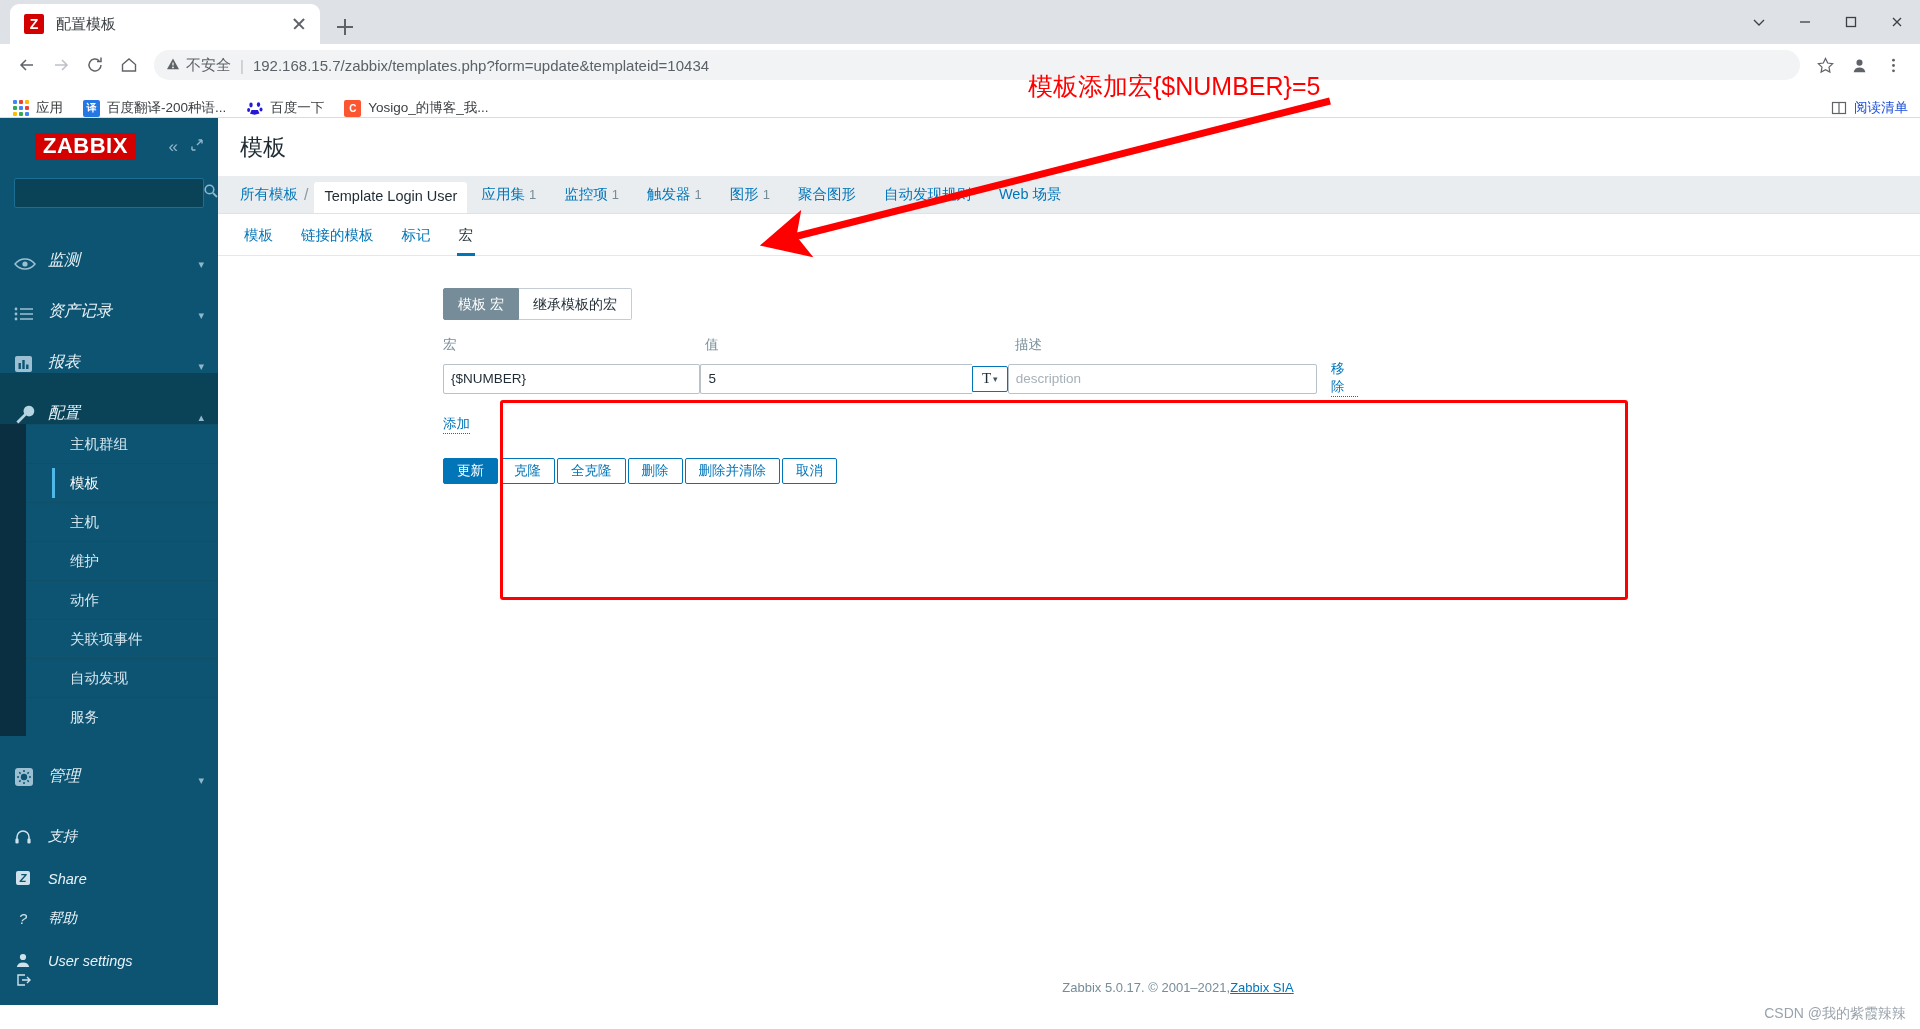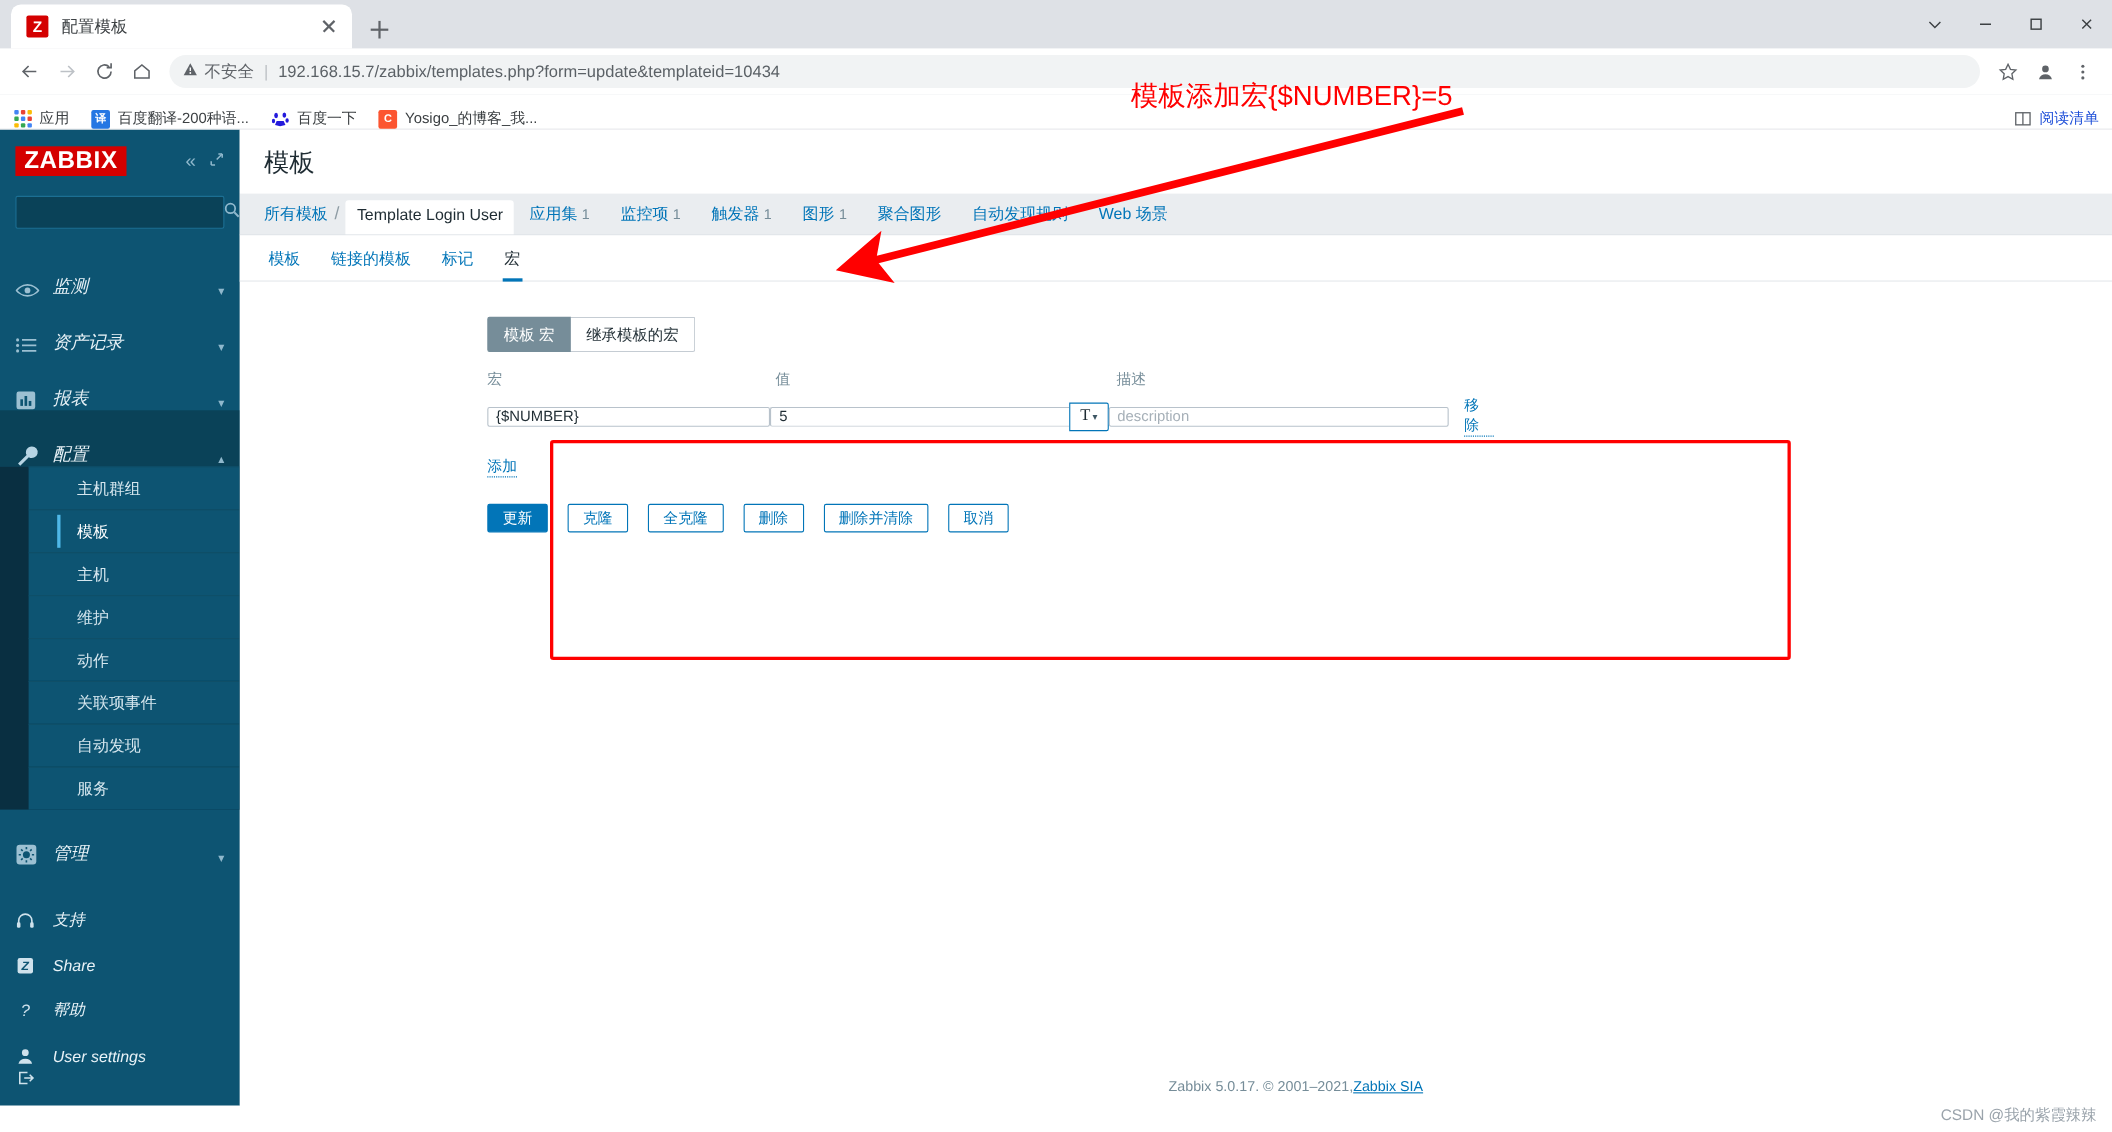--- a/index.html
+++ b/index.html
@@ -80,20 +80,21 @@
   
   .sidebar {
     width:218px; flex:0 0 218px; background:#0d5472; color:#fff;
     position:relative; overflow:hidden;
   }
   .zbx-logo-row { height:56px; display:flex; align-items:center; padding:0 14px; }
   .zbx-logo {
     background:#d40000; color:#fff; font-weight:bold; font-size:22px;
     letter-spacing:.5px; padding:2px 8px 3px; line-height:1;
     font-family:"Liberation Sans",sans-serif;
+    margin-left:21px;
   }
   .side-ctrl { margin-left:auto; display:flex; align-items:center; gap:12px; color:#8fb8cc; }
   .side-ctrl span { cursor:pointer; font-size:17px; line-height:1; }
   .zbx-search {
     margin:4px 14px 12px; height:30px; background:#0a4258;
     border:1px solid #1c6f93; border-radius:2px; display:flex; align-items:center;
     padding:0 8px;
   }
   .zbx-search input {
     flex:1; background:transparent; border:0; outline:none; color:#fff; font-size:13px;
@@ -168,40 +169,40 @@
   .seg:first-child { border-radius:2px 0 0 2px; }
   .seg:last-child { border-left:0; border-radius:0 2px 2px 0; }
 
   .col-heads { display:flex; margin-top:16px; font-size:13.5px; color:#768d99; }
   .ch-macro { width:262px; }
   .ch-value { width:310px; }
   .ch-desc  { width:300px; }
 
   .row-inputs { display:flex; align-items:center; margin-top:6px; }
   .inp {
-    height:18px; border:1px solid #b8c2cb; border-radius:2px;
+    height:30px; border:1px solid #b8c2cb; border-radius:2px;
     font-size:13.5px; color:#1f2c33; padding:0 7px; outline:none;
     font-family:"Liberation Sans",sans-serif; background:#fff;
   }
   .inp::placeholder { color:#a6b0b8; }
   .inp-macro { width:258px; }
   .inp-value { width:272px; border-right:0; border-radius:2px 0 0 2px; }
   .type-btn {
     height:26px; width:36px; border:1px solid #0275b8; border-radius:0 2px 2px 0;
     display:flex; align-items:center; justify-content:center; gap:2px;
     background:#fff; color:#1f2c33; cursor:pointer; font-size:15px;
     font-family:"Liberation Serif",serif;
   }
   .type-btn .cv { font-size:9px; color:#3d5663; font-family:"Liberation Sans",sans-serif; }
   .inp-desc { width:310px; margin-left:0; }
   .remove-lnk { margin-left:14px; font-size:13.5px; color:#0275b8; border-bottom:1px dotted #0275b8; cursor:pointer; }
 
   .add-lnk { margin-top:18px; font-size:13.5px; color:#0275b8; border-bottom:1px dotted #0275b8; display:inline-block; cursor:pointer; }
 
-  .btn-row { display:flex; gap:18px; margin-top:24px; }
+  .btn-row { display:flex; gap:2px; margin-top:24px; }
   .btn {
     height:26px; padding:0 13px; font-size:13.5px; border-radius:2px; cursor:pointer;
     display:flex; align-items:center; background:#fff; border:1px solid #0275b8; color:#0275b8;
     font-family:"Liberation Sans",sans-serif;
   }
   .btn.primary { background:#0275b8; border-color:#0275b8; color:#fff; }
 
   
   .ann-box {
     position:absolute; left:500px; top:282px; width:1128px; height:200px;

